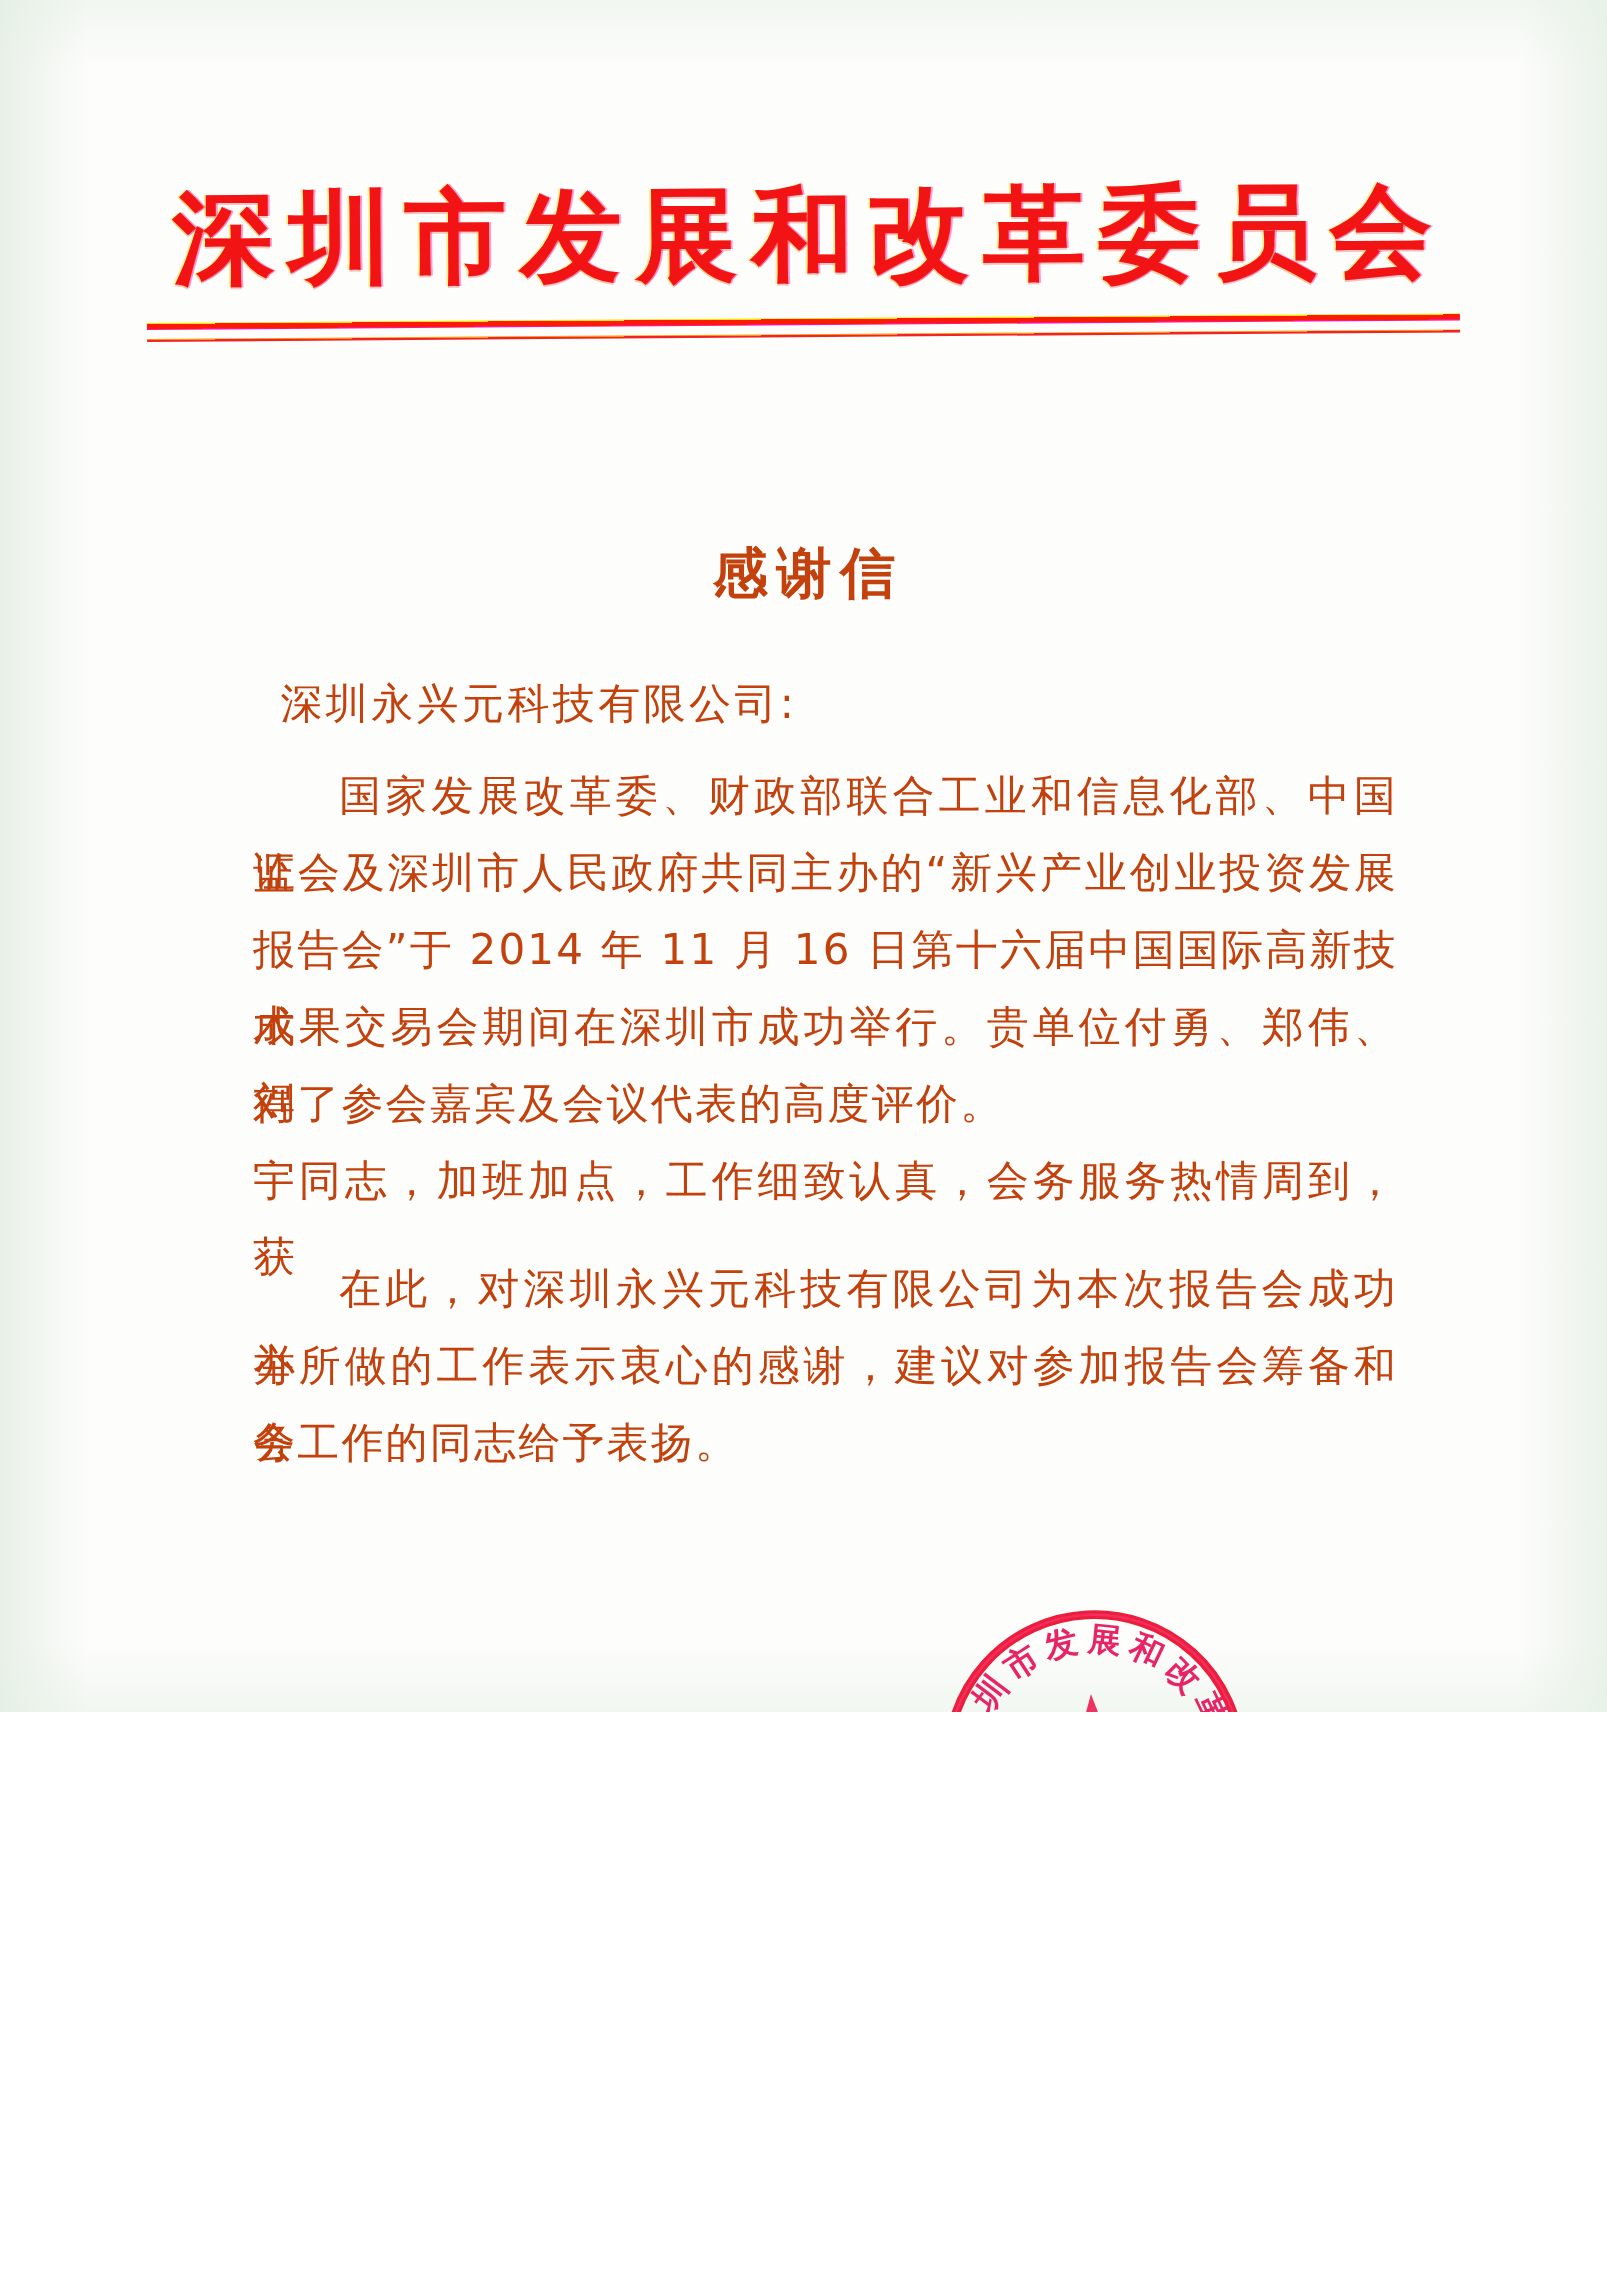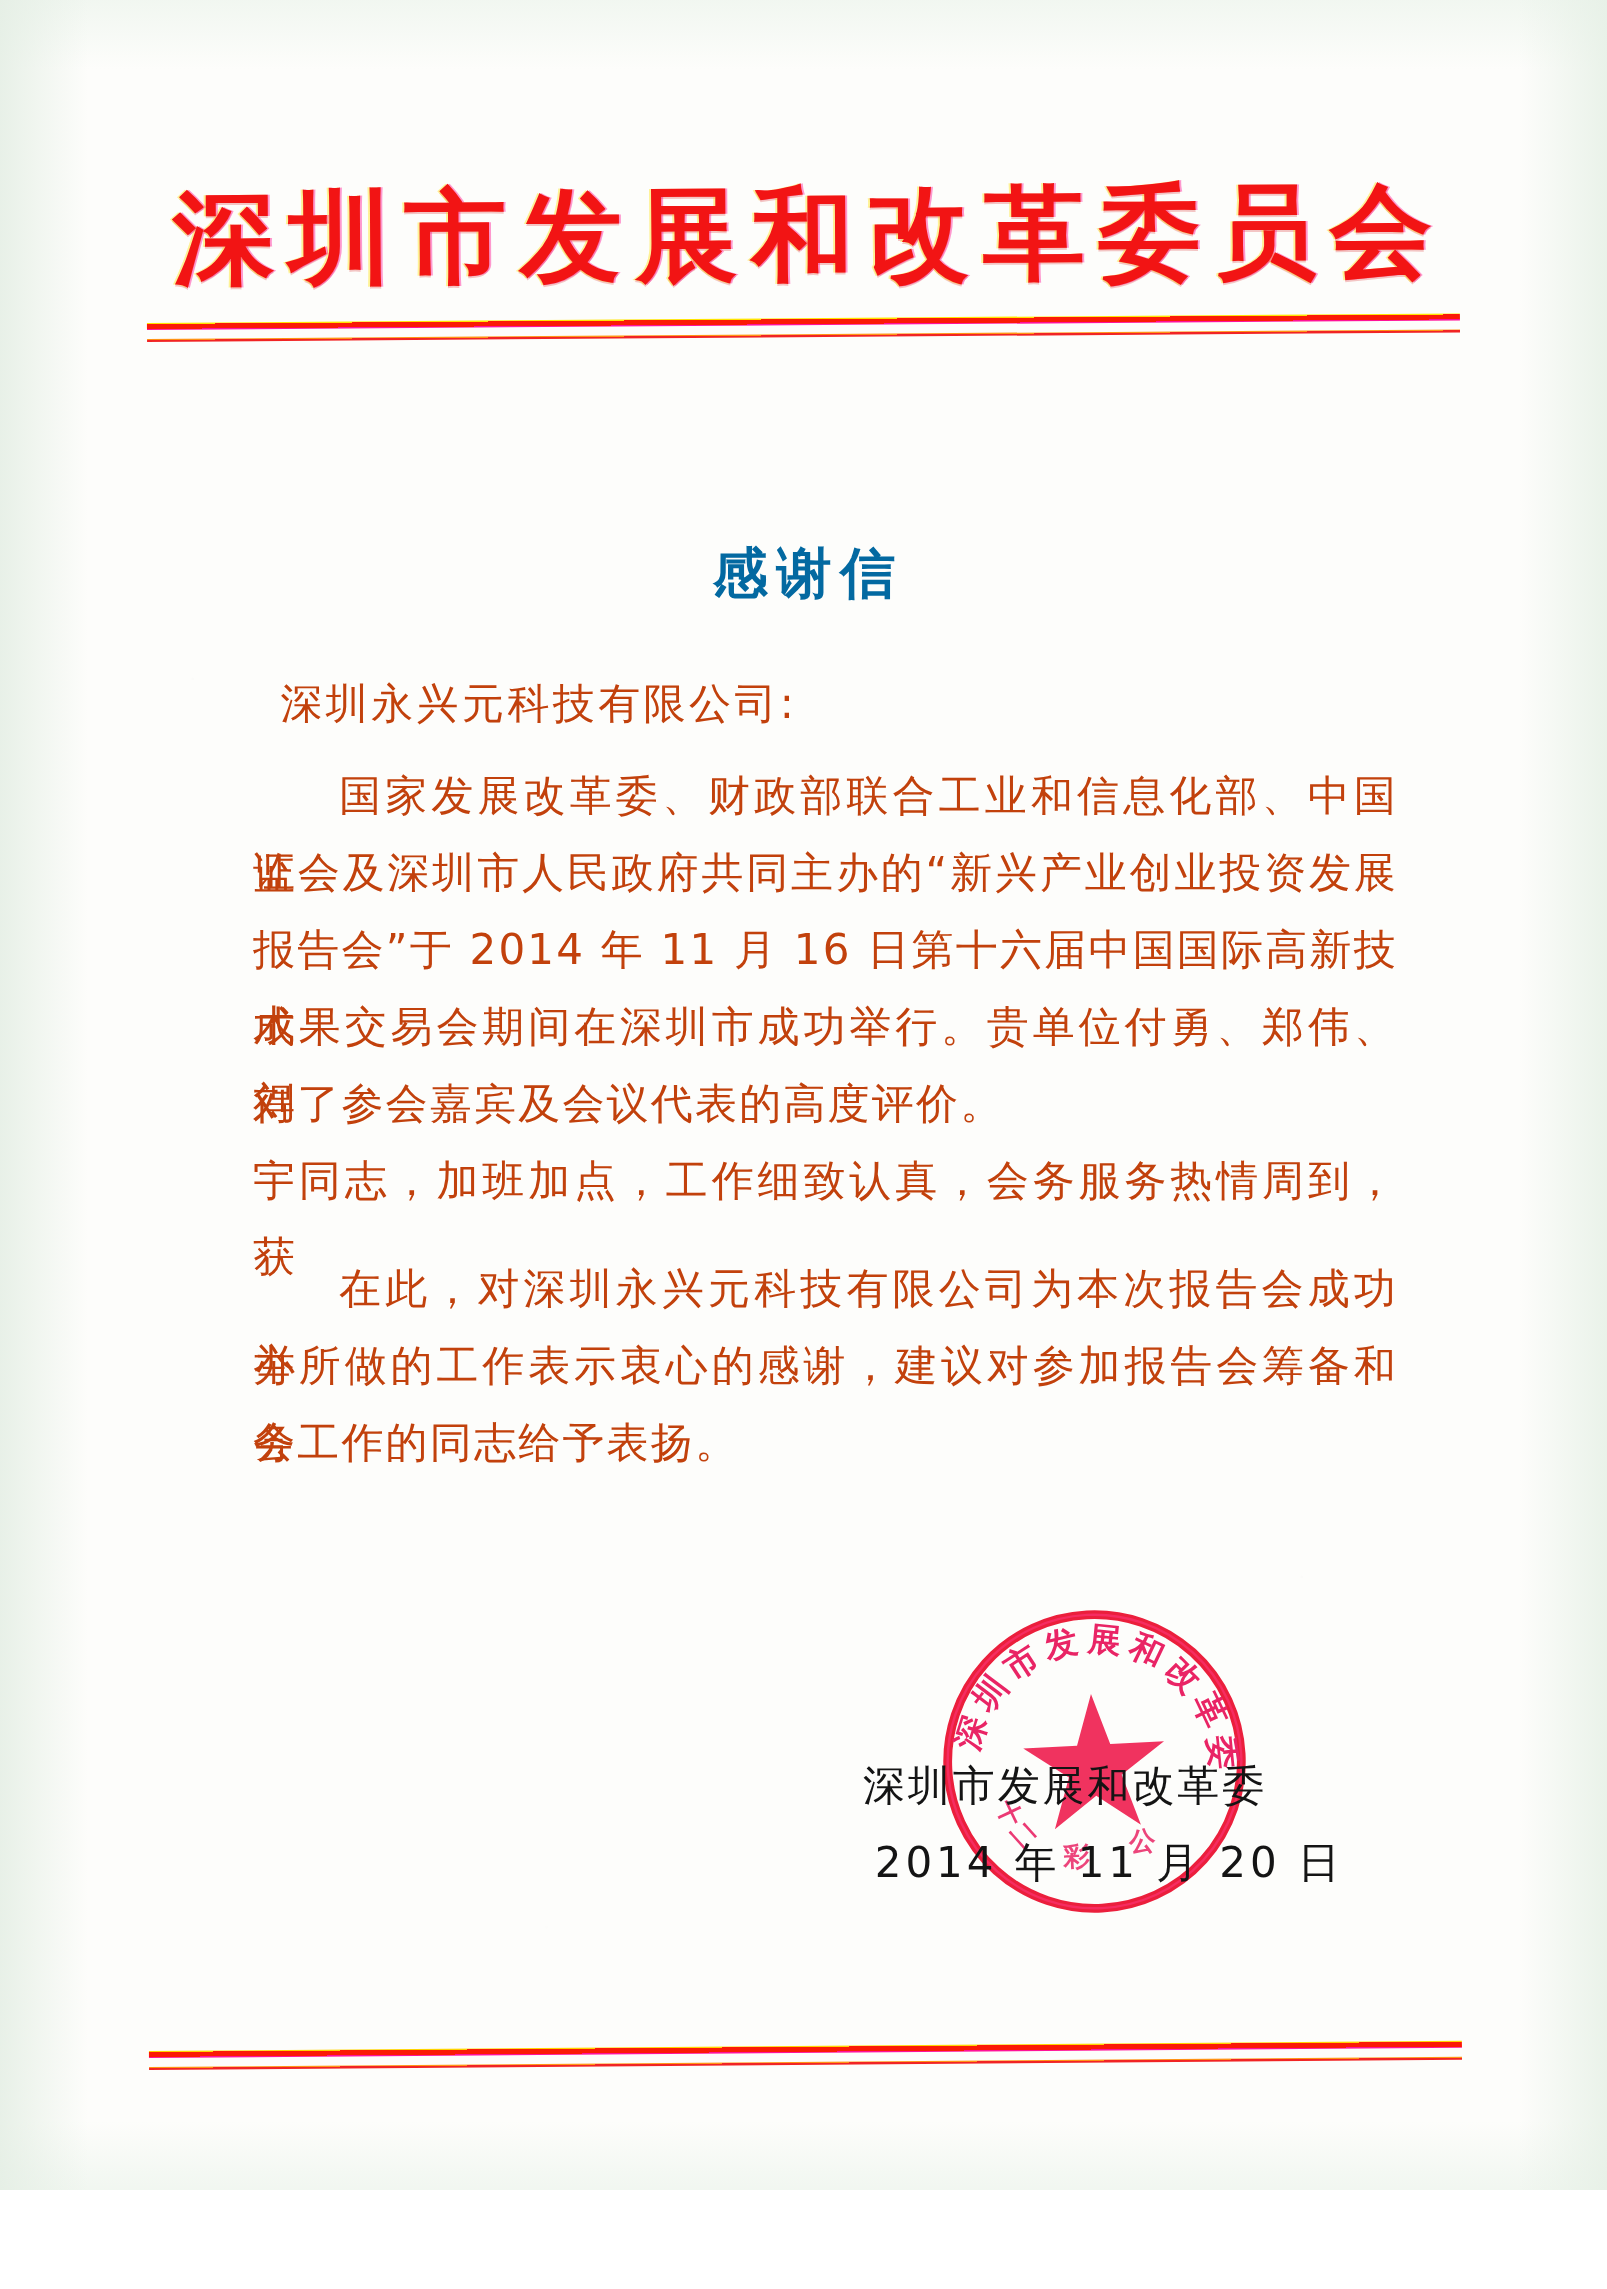--- a/index.html
+++ b/index.html
@@ -4,21 +4,21 @@
 <title>感谢信</title>
 <style>
   html, body {
     margin: 0;
     padding: 0;
     background: #ffffff;
   }
   #page {
     position: relative;
     width: 1607px;
-    height: 2190px;
+    height: 1712px;
     background: #fdfdfb;
     overflow: hidden;
     font-family: "Liberation Serif", "DejaVu Serif", serif;
   }
 
   
   .paper-tint {
     position: absolute;
     inset: 0;
     pointer-events: none;
@@ -107,21 +107,21 @@
   .doc-title {
     position: absolute;
     left: 0;
     right: 0;
     top: 537px;
     text-align: center;
     font-family: "DejaVu Sans", "Liberation Sans", sans-serif;
     font-weight: 700;
     font-size: 55px;
     letter-spacing: 8.8px;
-    color: #0369a1;
+    color: #c2410c;
     padding-left: 9.8px;
   }
 
   
   .body-block {
     position: absolute;
     left: 253px;
     top: 676px;
     width: 1145px;
     color: #c2410c;

